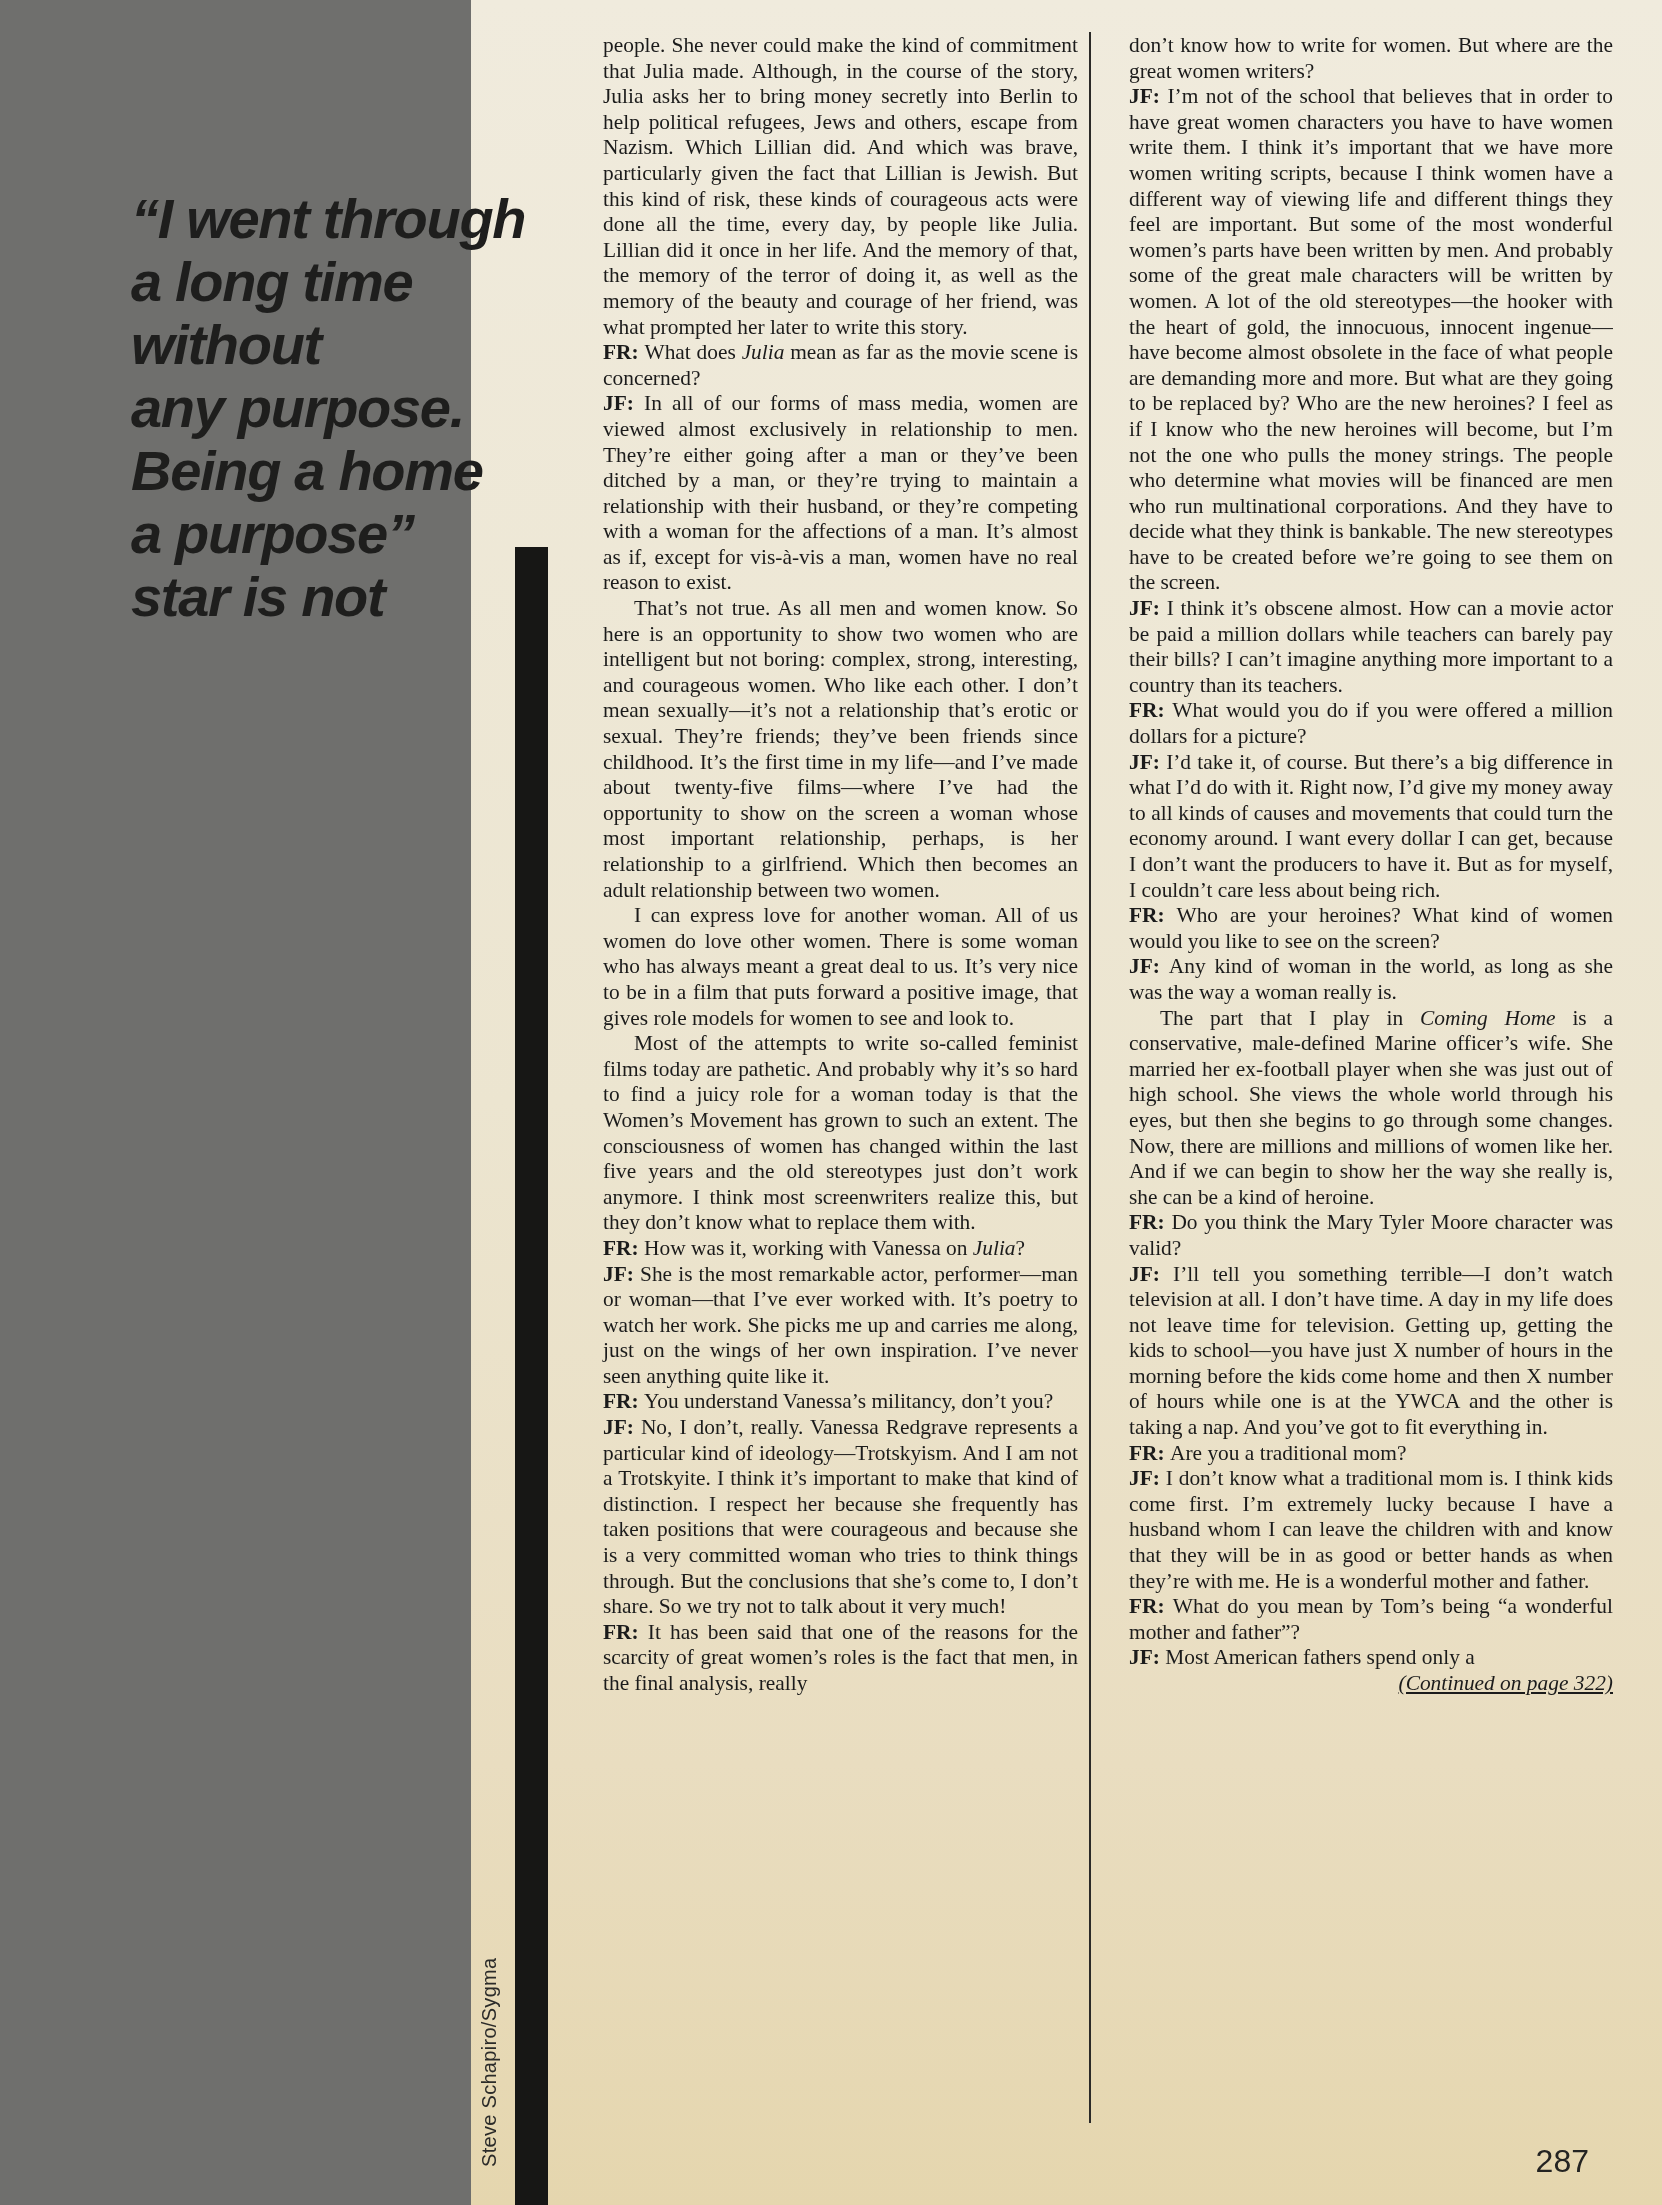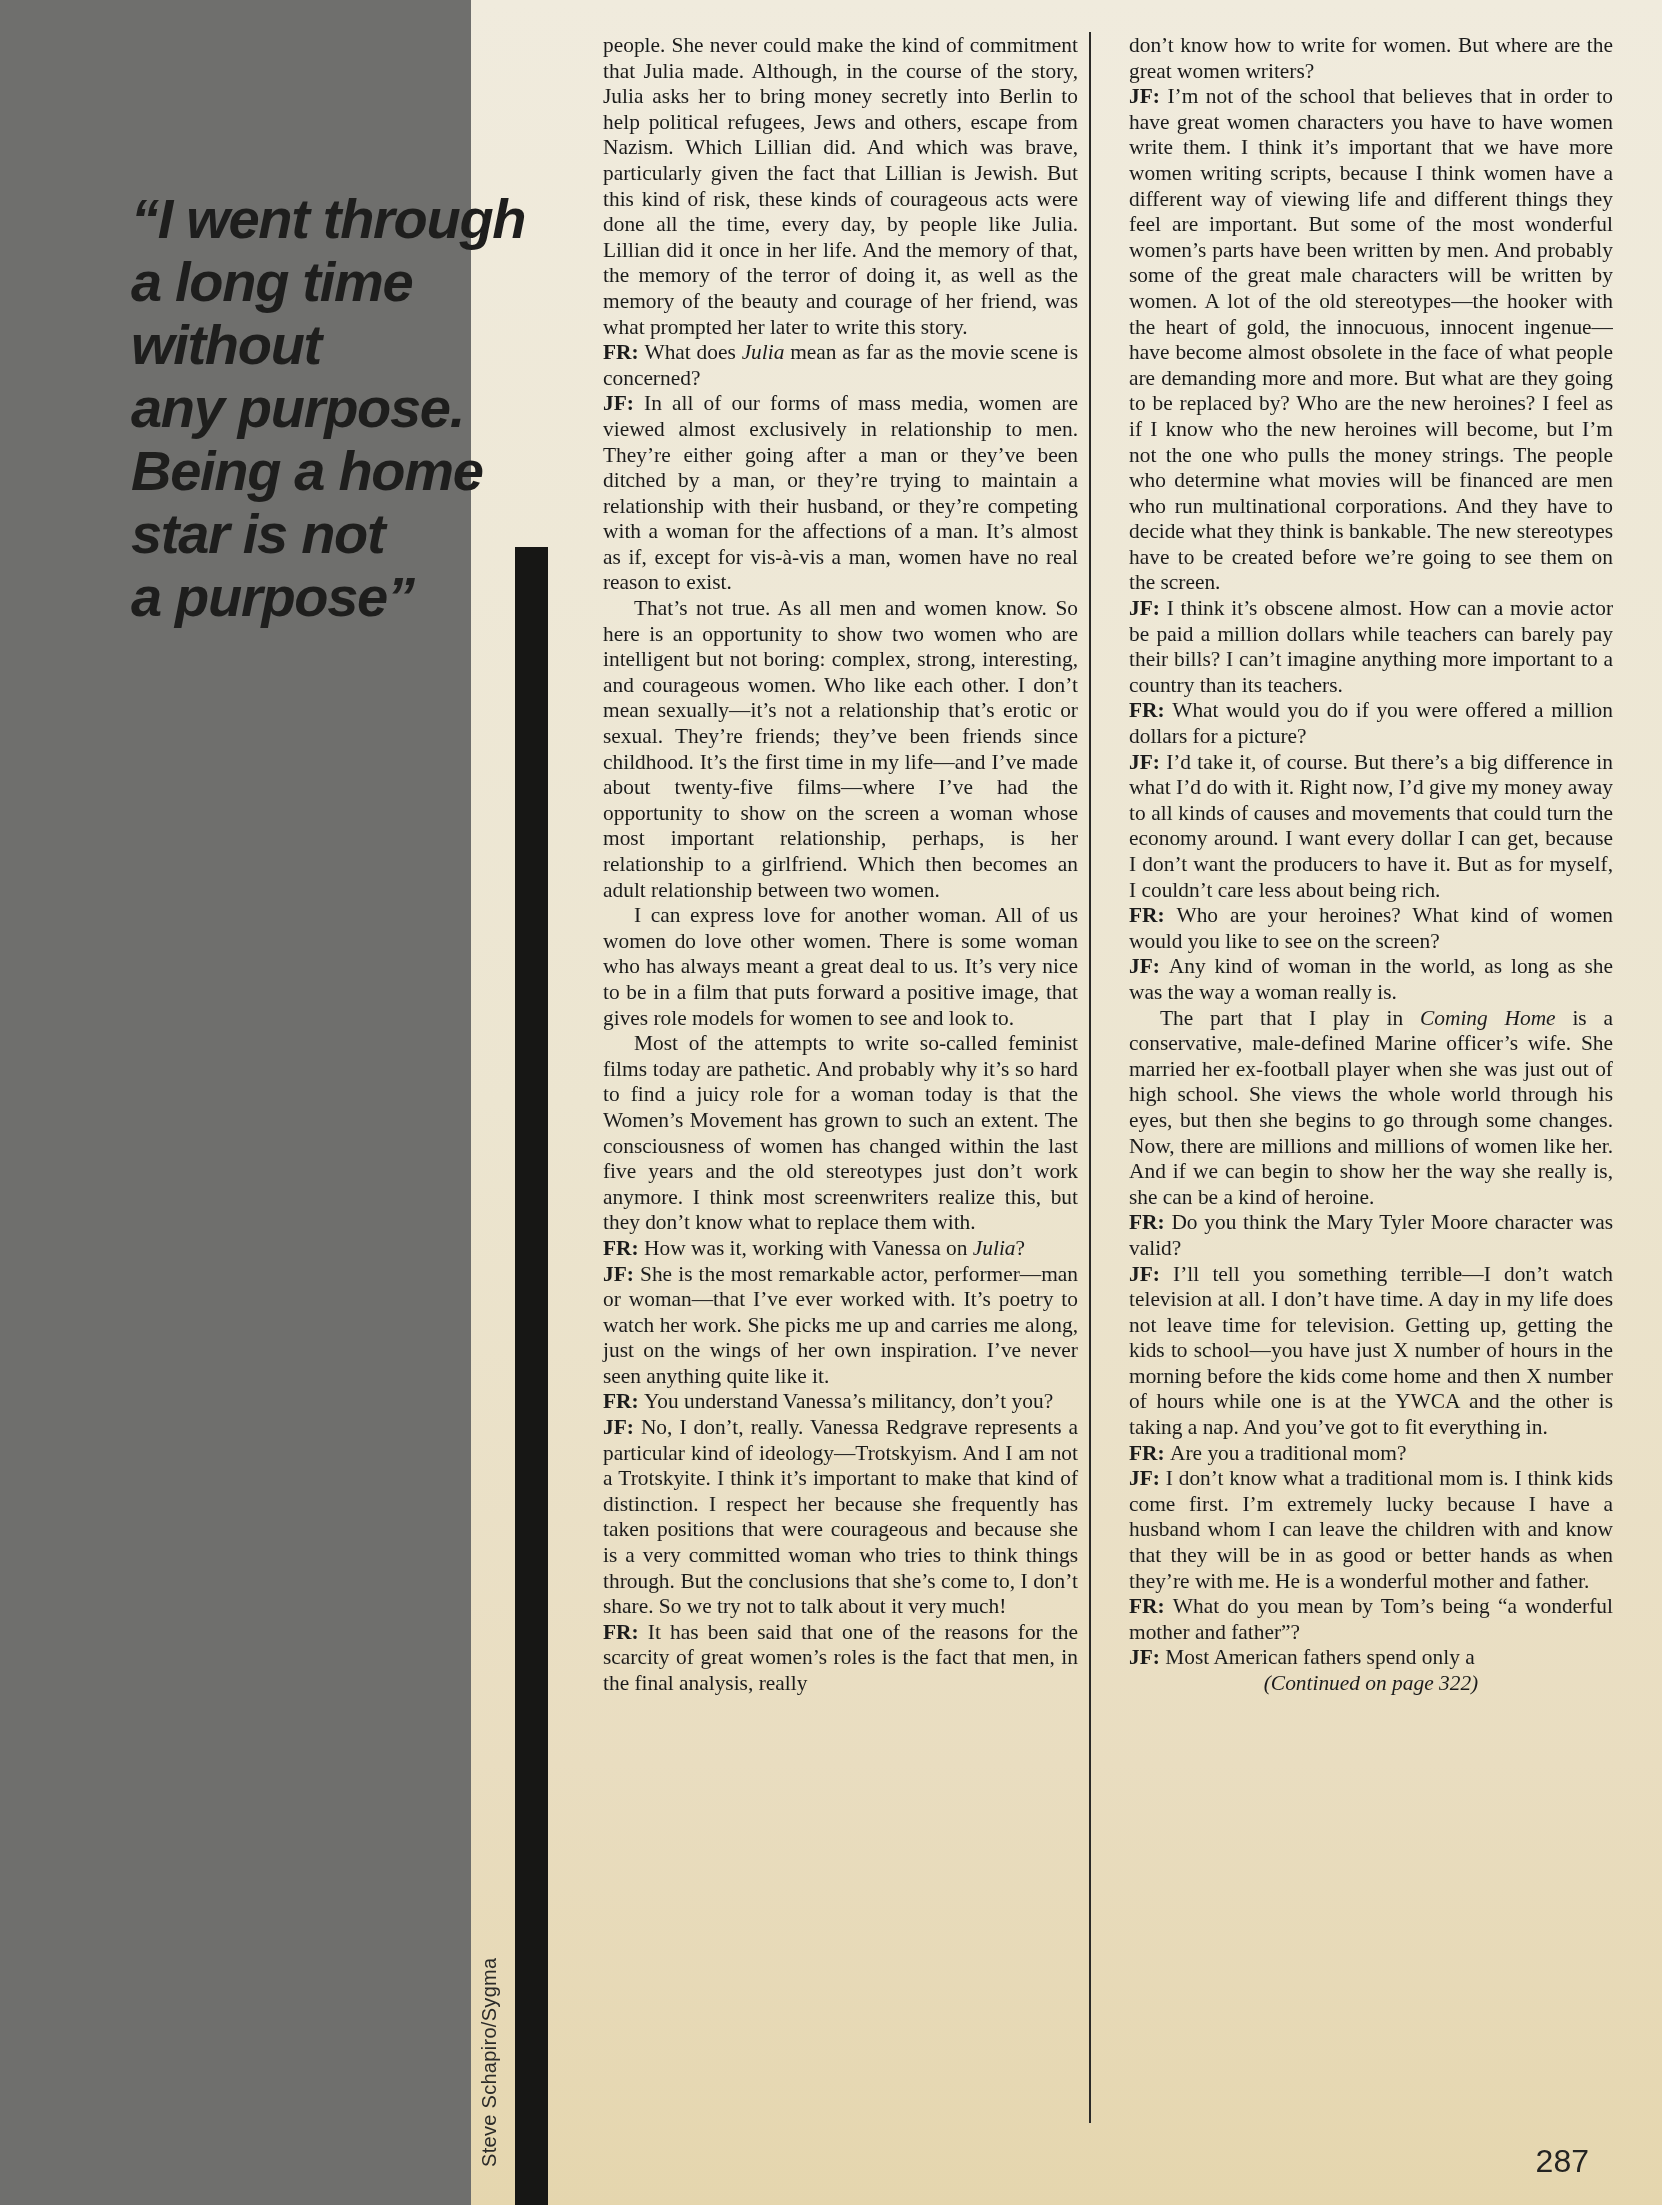--- a/index.html
+++ b/index.html
@@ -55,21 +55,21 @@
   
   .column{
     position:absolute;top:33px;
     font-size:21.4px;line-height:25.6px;
     text-align:justify;color:#1b1b1b;
   }
   .col1{left:603px;width:475px;}
   .col2{left:1102px;width:484px;margin-left:27px;}
   .para{margin:0;text-align:justify;}
   .para.indent{text-indent:31px;}
-  .para.right{text-align:center;}
+  .para.right{text-align:right;text-decoration:underline;}
   .para.italic{font-style:italic;}
   .speaker{font-weight:700;}
   
   .page-number{
     position:absolute;left:1525px;top:2143px;width:64px;
     text-align:right;
     font-family:"Liberation Sans","DejaVu Sans",sans-serif;
     font-size:32px;color:#242422;
   }
 </style>
@@ -79,22 +79,22 @@
 <div class="page">
 
   <div class="photo"></div>
 
   <div class="pull-quote">
     <div class="q-line">“I went through</div>
     <div class="q-line">a long time</div>
     <div class="q-line">without</div>
     <div class="q-line">any purpose.</div>
     <div class="q-line">Being a home</div>
+    <div class="q-line">a purpose”</div>
     <div class="q-line">star is not</div>
-    <div class="q-line">a purpose”</div>
   </div>
 
   <div class="credit">Steve Schapiro/Sygma</div>
 
   <div class="black-bar"></div>
 
   <div class="column col1">
       <p class="para">people. She never could make the kind of commitment that Julia made. Although, in the course of the story, Julia asks her to bring money secretly into Berlin to help political refugees, Jews and others, escape from Nazism. Which Lillian did. And which was brave, particularly given the fact that Lillian is Jewish. But this kind of risk, these kinds of courageous acts were done all the time, every day, by people like Julia. Lillian did it once in her life. And the memory of that, the memory of the terror of doing it, as well as the memory of the beauty and courage of her friend, was what prompted her later to write this story.</p>
       <p class="para"><b class="speaker">FR: </b>What does <i>Julia</i> mean as far as the movie scene is concerned?</p>
       <p class="para"><b class="speaker">JF: </b>In all of our forms of mass media, women are viewed almost exclusively in relationship to men. They’re either going after a man or they’ve been ditched by a man, or they’re trying to maintain a relationship with their husband, or they’re competing with a woman for the affections of a man. It’s almost as if, except for vis-à-vis a man, women have no real reason to exist.</p>

